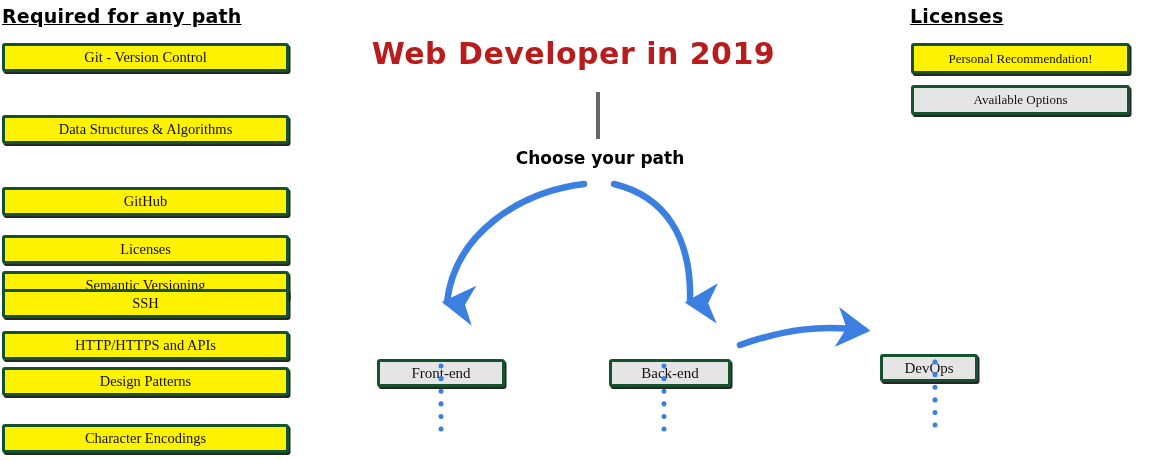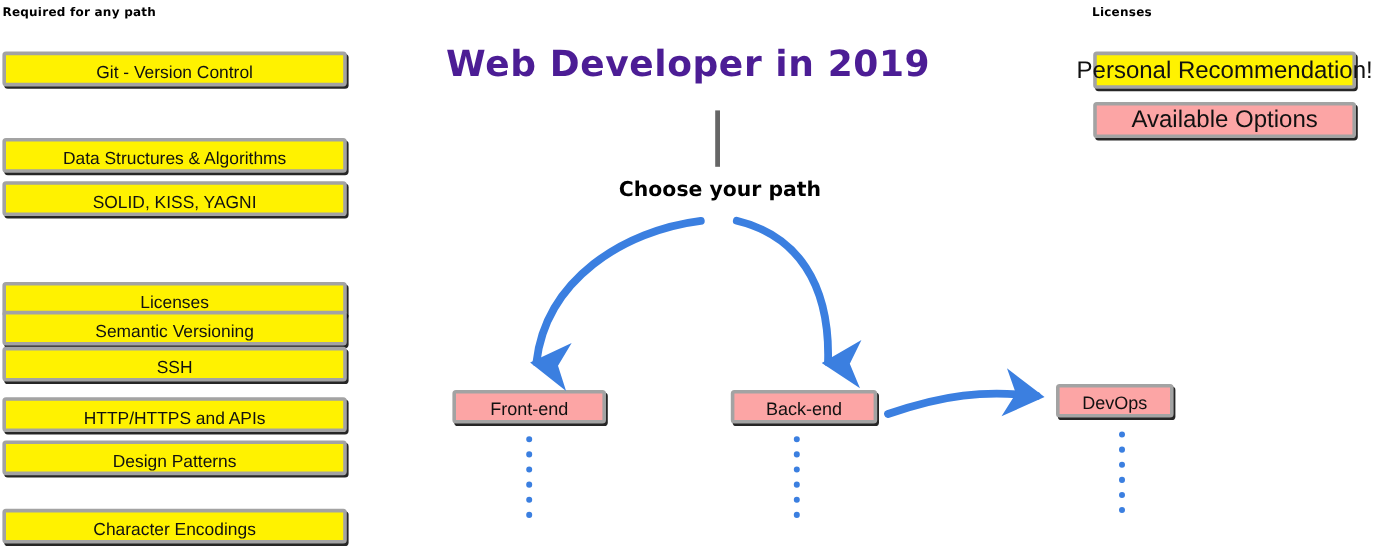--- a/index.html
+++ b/index.html
@@ -20,85 +20,87 @@
     position: absolute;
     left: 0; top: 0;
     width: 1149px;
     height: 460px;
   }
 
   
   .section-heading {
     position: absolute;
     font-family: "DejaVu Sans", sans-serif;
-    font-size: 10px;
+    font-size: 19px;
     font-weight: bold;
     letter-spacing: 0.2px;
     color: #000;
     white-space: nowrap;
+    text-decoration: underline;
   }
   #required-heading { left: 2px;  top: 5px; }
   #legends-heading  { left: 910px; top: 5px; }
 
   
   .sk-box {
     position: absolute;
     box-sizing: border-box;
-    border: 3px solid #a3a3a3;
+    border: 3px solid #14532d;
     border-radius: 3px;
     display: flex;
-    align-items: flex-end;
+    align-items: center;
     justify-content: center;
-    font-family: Liberation Sans, sans-serif;
+    font-family: Liberation Serif, serif;
     font-size: 14px;
     color: #111;
     white-space: nowrap;
     box-shadow: 1.5px 2px 0 rgba(0,0,0,0.85);
   }
   .sk-box.yellow { background: #FFF200; }
-  .sk-box.tan    { background: #fca5a5; }
+  .sk-box.tan    { background: #e5e5e5; }
 
   
   .req-box {
     left: 2px;
     width: 287px;
     height: 29px;
     font-size: 14.5px;
   }
 
   
   .legend-box {
     left: 911px;
     width: 219px;
-    font-size: 20px;
+    font-size: 13px;
   }
   #legend-box-0 { top: 43px; height: 31px; }
   #legend-box-1 { top: 85px; height: 30px; }
 
   
   .path-box {
     height: 28px;
     font-size: 15px;
+    margin-top: 34px;
   }
   #path-box-frontend { left: 377px; top: 325px; width: 128px; }
   #path-box-backend  { left: 609px; top: 325px; width: 122px; }
   #path-box-devops   { left: 880px; top: 320px; width: 98px; }
 
   
   #diagram-title {
     position: absolute;
     left: 0;
     top: 36px;
     width: 1149px;
     text-align: center;
     font-family: "DejaVu Sans", sans-serif;
     font-size: 30px;
     font-weight: bold;
     letter-spacing: 0.5px;
-    color: #4c1d95;
+    color: #b91c1c;
   }
   #diagram-title .title-inner { display: inline-block; transform: translateX(-1px); }
 
   #choose-path-label {
     position: absolute;
     left: 0;
     top: 148px;
     width: 1200px;
     text-align: center;
     font-family: "DejaVu Sans", sans-serif;
@@ -122,27 +124,27 @@
 <div class="stage">
 
   <div class="section-heading" id="required-heading">Required for any path</div>
 
   <div class="sk-box yellow req-box" style="top:43px">
     <span>Git - Version Control</span>
   </div>
   <div class="sk-box yellow req-box" style="top:115px">
     <span>Data Structures &amp; Algorithms</span>
   </div>
-  <div class="sk-box yellow req-box" style="top:151px">
-    <span>SOLID, KISS, YAGNI</span>
+  <div class="sk-box yellow req-box" style="top:187px">
+    <span>GitHub</span>
   </div>
   <div class="sk-box yellow req-box" style="top:235px">
     <span>Licenses</span>
   </div>
-  <div class="sk-box yellow req-box" style="top:259px">
+  <div class="sk-box yellow req-box" style="top:271px">
     <span>Semantic Versioning</span>
   </div>
   <div class="sk-box yellow req-box" style="top:289px">
     <span>SSH</span>
   </div>
   <div class="sk-box yellow req-box" style="top:331px">
     <span>HTTP/HTTPS and APIs</span>
   </div>
   <div class="sk-box yellow req-box" style="top:367px">
     <span>Design Patterns</span>

